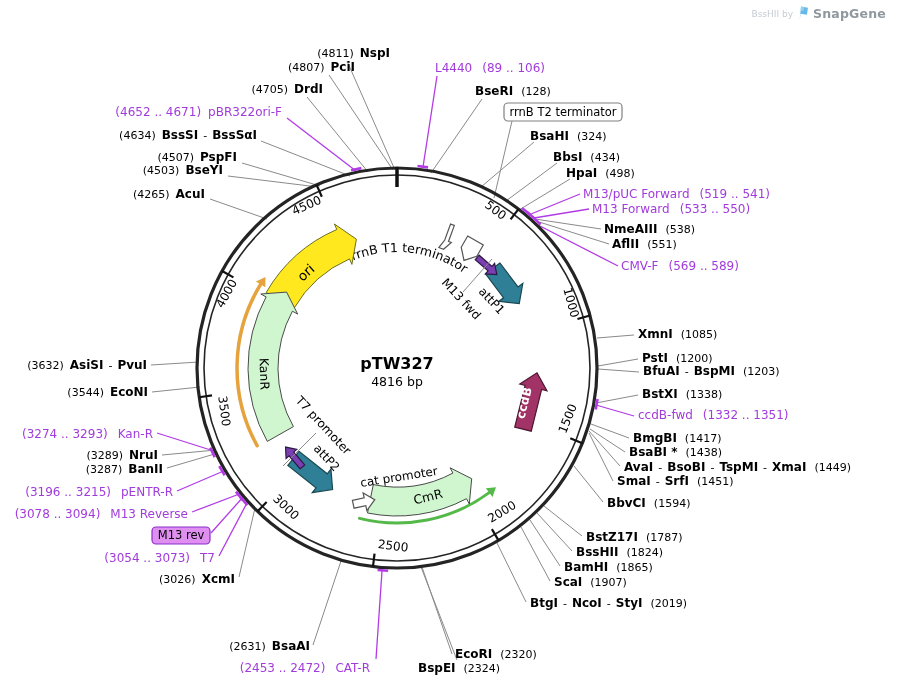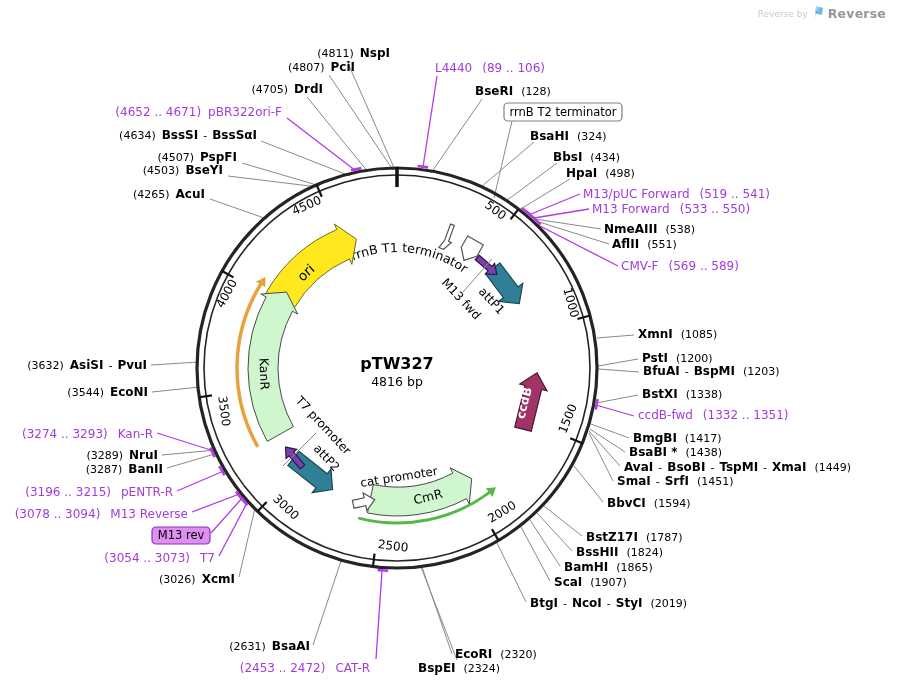--- a/index.html
+++ b/index.html
@@ -8,26 +8,26 @@
   svg text{font-family:"DejaVu Sans","Liberation Sans",sans-serif;}
   .watermark{position:absolute;top:6px;right:12px;display:flex;align-items:center;gap:4px;}
   .wm-light{font-size:9px;color:#C6CCD2;}
   .wm-brand{font-size:12.5px;color:#8F979F;font-weight:bold;letter-spacing:.2px;}
 </style>
 </head>
 <body>
 
 <div class="canvas">
   <div class="watermark">
-    <span class="wm-light">Reverse by</span>
+    <span class="wm-light">BssHII by</span>
     <svg width="12" height="15" viewBox="0 0 12 15">
       <path d="M2.6,14.6 L4.0,0.6 L10.9,1.8 L10.0,8.8 L3.6,7.8 Z" fill="#66B8E8"></path>
       <path d="M4.0,0.6 L7.0,1.1 L6.5,4.9 L3.7,4.5 Z" fill="#9AD0F0"></path>
     </svg>
-    <span class="wm-brand">Reverse</span>
+    <span class="wm-brand">SnapGene</span>
   </div>
 
   <svg id="plasmid-svg" width="898" height="687" viewBox="0 0 898 687">
     <text x="397" y="369" text-anchor="middle" font-size="16" font-weight="bold" fill="#000">pTW327</text>
     <text x="397" y="386" text-anchor="middle" font-size="12.5" fill="#000">4816 bp</text>
   <polyline points="347,61 395,170" fill="none" stroke="#8a8a8a" stroke-width="1"></polyline>
       <polyline points="329,75 393,170" fill="none" stroke="#8a8a8a" stroke-width="1"></polyline>
       <polyline points="307,97 368,172" fill="none" stroke="#8a8a8a" stroke-width="1"></polyline>
       <polyline points="287,118 356,171" fill="none" stroke="#B23BE6" stroke-width="1.3"></polyline>
       <polyline points="261,141 350,176" fill="none" stroke="#8a8a8a" stroke-width="1"></polyline>

